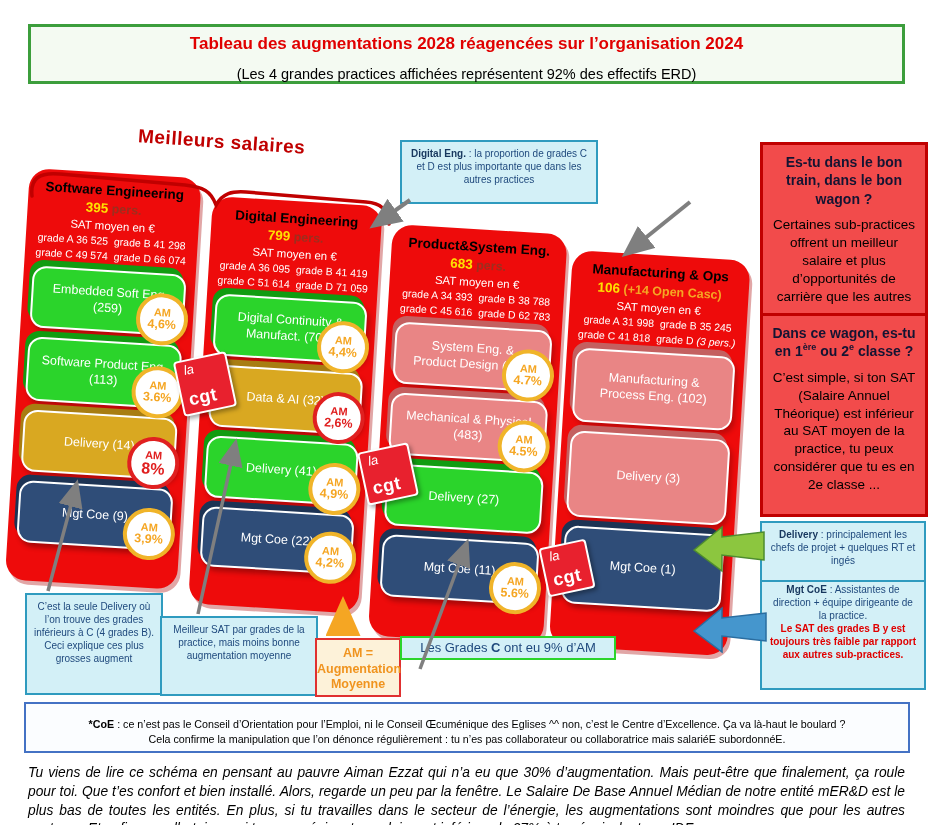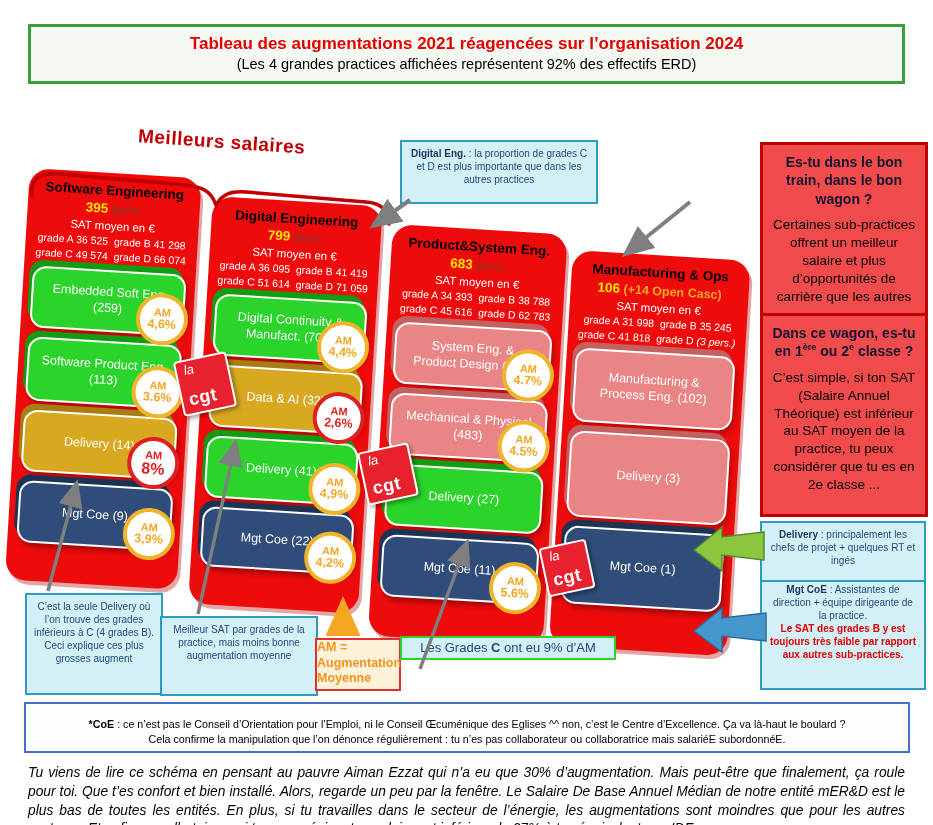--- a/index.html
+++ b/index.html
@@ -3,21 +3,21 @@
 <meta charset="utf-8">
 <style>
   html,body{margin:0;padding:0;background:#fff;}
   .canvas{position:relative;width:933px;height:825px;background:#fff;overflow:hidden;
           font-family:"Liberation Sans",sans-serif;}
 
   
   .title-box{position:absolute;left:28px;top:24px;width:871px;height:50px;
     border:3px solid #3c9e3c;background:#f4faf2;text-align:center;padding-top:4px;}
   .title-main{color:#e00000;font-weight:bold;font-size:17px;margin-top:3px;}
-  .title-sub{color:#000;font-size:14.5px;margin-top:2px;}
+  .title-sub{color:#000;font-size:14.5px;margin-top:12px;}
 
   
   .brace-label{position:absolute;left:138px;top:131px;color:#c00000;font-weight:bold;
     font-size:19px;transform:rotate(4deg);letter-spacing:.5px;}
 
   
   .practice-col{position:absolute;background:#ee0b0b;border-radius:20px;
     transform:rotate(3.5deg);transform-origin:top left;color:#fff;text-align:center;
     box-shadow:3px 4px 0 rgba(170,0,0,.35);z-index:2;}
   .col-title{font-weight:bold;color:#000;font-size:13.5px;margin-top:10px;}
@@ -49,22 +49,22 @@
     font-size:10px;text-align:center;padding:5px 6px;line-height:1.3;z-index:4;}
   .cyan-box b{color:#17375e;}
 
   
   .red-info{position:absolute;background:#f24b4b;border:3px solid #c00000;color:#000;
     font-size:13.5px;text-align:center;padding:8px 7px;line-height:1.32;z-index:4;}
   .red-info .ri-title{font-weight:bold;color:#141432;font-size:14px;margin-bottom:8px;}
 
   
   .am-def{position:absolute;left:315px;top:638px;width:82px;height:49px;background:#fdf2d9;
-    border:2px solid #e03030;color:#f0941f;font-weight:bold;font-size:12.5px;
-    line-height:1.25;z-index:4;}
+    border:2px solid #e03030;color:#f0941f;font-weight:bold;font-size:12.5px;text-align:center;
+    padding-top:6px;line-height:1.25;z-index:4;}
 
   
   .grades-c{position:absolute;left:400px;top:636px;width:212px;height:20px;background:#d3f0f7;
     border:2px solid #2bd42b;color:#1f497d;font-size:13px;text-align:center;line-height:20px;z-index:4;}
 
   
   .footnote{position:absolute;left:24px;top:702px;width:882px;height:34px;border:2px solid #4472c4;
     background:#fbfdff;color:#000;font-size:10.7px;text-align:center;padding-top:13px;line-height:1.4;z-index:4;}
 
   
@@ -79,21 +79,21 @@
 
   .overlay{position:absolute;left:0;top:0;width:933px;height:825px;z-index:6;pointer-events:none;}
   sup{font-size:9px;}
 </style>
 </head>
 <body>
 
 <div class="canvas">
 
   <div class="title-box">
-    <div class="title-main">Tableau des augmentations 2021 réagencées sur l’organisation 2024</div>
+    <div class="title-main">Tableau des augmentations 2028 réagencées sur l’organisation 2024</div>
     <div class="title-sub">(Les 4 grandes practices affichées représentent 92% des effectifs ERD)</div>
   </div>
 
   <div class="brace-label">Meilleurs salaires</div>
 
   <div class="practice-col" style="left:30px;top:168px;width:172px;height:412px;">
     <div class="col-title">Software Engineering</div>
     <div class="col-count">
       <span class="count">395</span>
       <span class="suffix">pers.</span>

